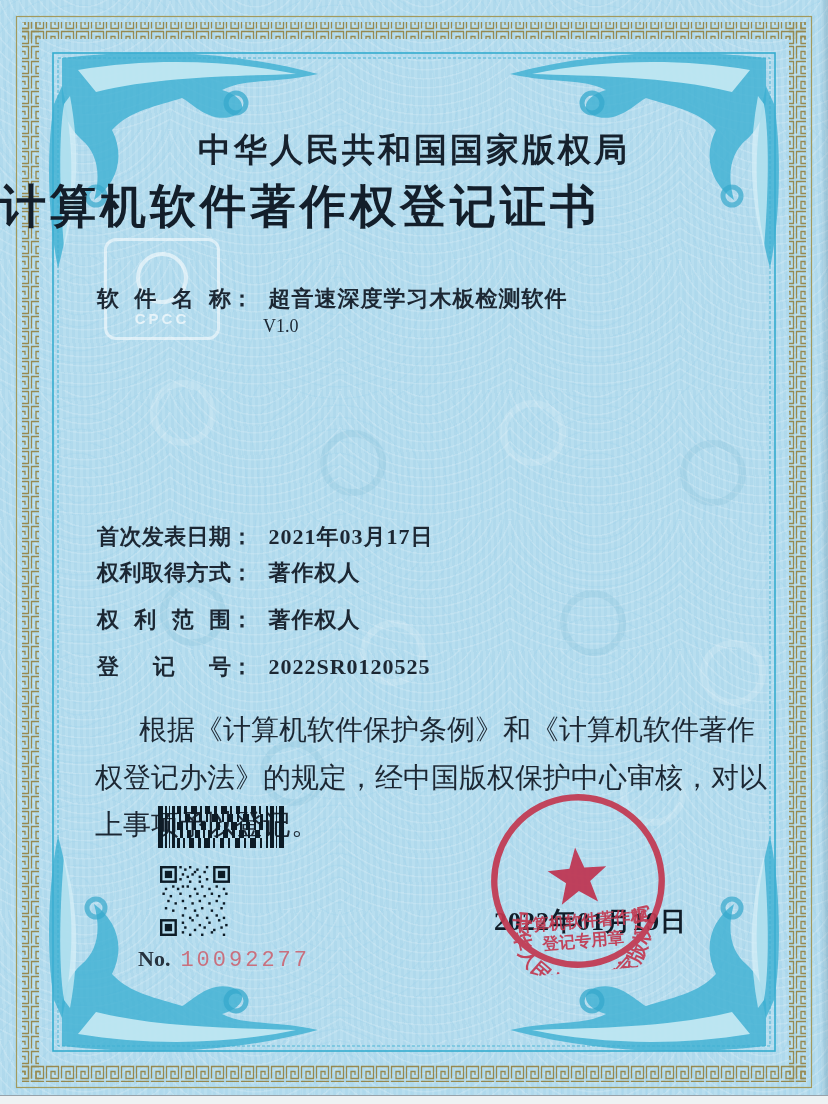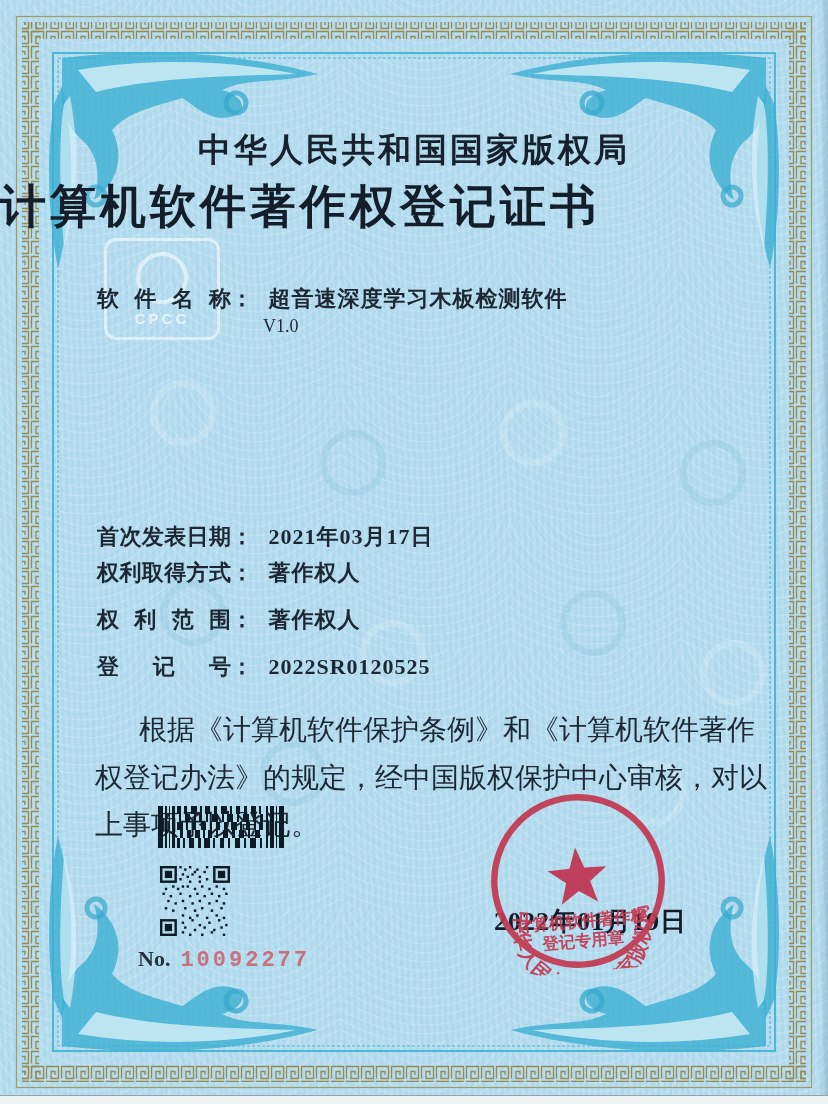--- a/index.html
+++ b/index.html
@@ -33,21 +33,21 @@
   .flabel{display:inline-block;width:134px;text-align:justify;text-align-last:justify;}
   .fcolon{display:inline-block;}
   .fvalue{margin-left:10px;letter-spacing:1px;}
   .fvalue2{position:absolute;left:263px;top:316px;font-size:18px;font-weight:400;color:#1c2733;}
   .statement{position:absolute;left:95px;top:706px;width:672px;font-size:28px;font-weight:400;
              line-height:47.5px;text-indent:44px;color:#1c2733;}
   .barcode{position:absolute;left:158px;top:806px;}
   .qrcode{position:absolute;left:160px;top:866px;}
   .serial{position:absolute;left:138px;top:946px;font-size:22px;font-weight:700;white-space:nowrap;}
   .serial .pfx{color:#26323e;margin-right:10px;margin-top:40px;}
-  .serial .num{color:#c9707e;letter-spacing:3px;font-family:"Liberation Mono","DejaVu Sans Mono",monospace;font-weight:700;margin-top:16px;}
+  .serial .num{color:#c9707e;letter-spacing:3px;font-family:"Liberation Mono","DejaVu Sans Mono",monospace;font-weight:400;margin-top:16px;}
   .issue-date{position:absolute;left:494px;top:904px;font-size:26px;font-weight:700;color:#101c28;z-index:3;letter-spacing:1px;}
   .seal{position:absolute;left:487px;top:790px;z-index:4;transform:rotate(-5deg);opacity:.92;pointer-events:none;}
   .bottom-edge{position:absolute;left:0;bottom:0;width:100%;height:8px;background:#eef2f3;border-top:1px solid #97a2aa;z-index:6;}
   .right-edge{position:absolute;right:0;top:0;width:8px;height:100%;z-index:6;
               background:linear-gradient(90deg, rgba(40,70,90,0) 0%, rgba(40,70,90,.18) 100%);}
 </style>
 </head>
 <body>
 
 <div class="paper">

